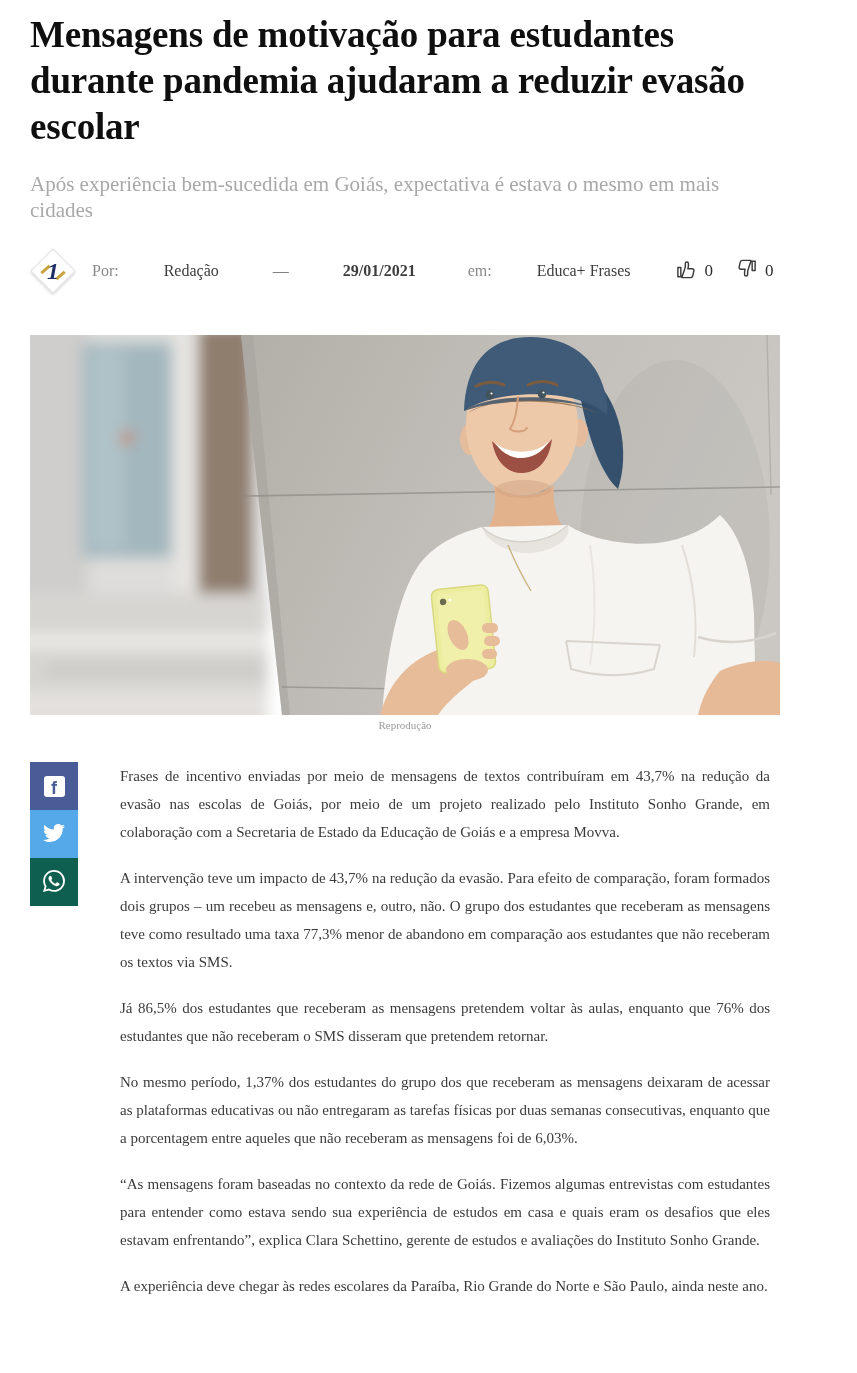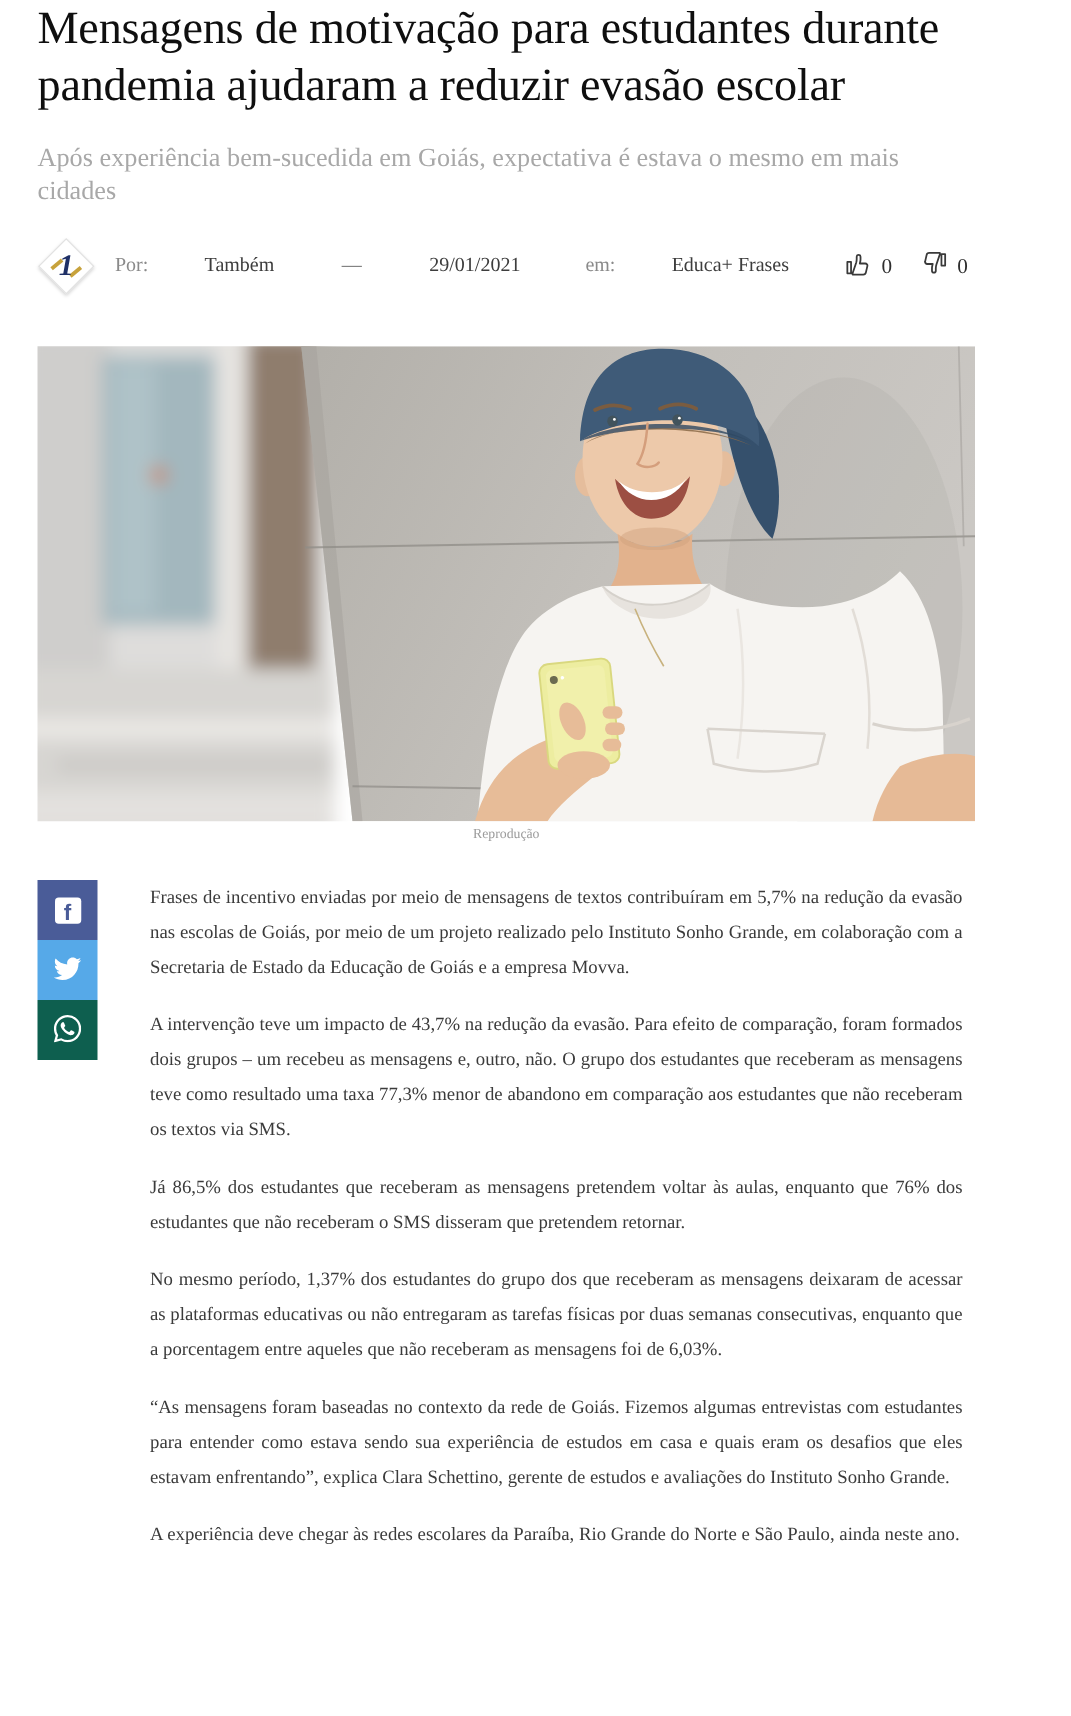--- a/index.html
+++ b/index.html
@@ -1,37 +1,37 @@
 <!DOCTYPE html>
 <html lang="pt-BR"><head>
 <meta charset="utf-8">
 <style>
   html,body{margin:0;padding:0;background:#ffffff;}
   body{width:857px;min-height:1373px;font-family:"Liberation Serif","DejaVu Serif",serif;color:#3b3b3b;}
   .page{width:857px;overflow:hidden;}
   .container{margin:0 0 0 30px;width:750px;}
 
   
-  .title{margin:0;font-size:37px;line-height:46px;font-weight:normal;color:#0f0f0f;letter-spacing:-0.2px;}
+  .title{margin:0;padding-top:12px;font-size:37px;line-height:46px;font-weight:bold;color:#0f0f0f;letter-spacing:-0.2px;}
   .subtitle{margin:21px 0 0 0;font-size:21px;line-height:26px;color:#a8a8a8;font-weight:normal;}
 
   
   .byline{margin-top:25px;display:flex;align-items:center;height:46px;}
   .logo-wrap{width:46px;height:46px;position:relative;flex:0 0 auto;margin-right:16px;}
   .logo-diamond{position:absolute;left:7px;top:7px;width:30px;height:30px;background:#fff;border:1px solid #e2e2e2;
     box-shadow:1px 1px 3px rgba(0,0,0,.18);transform:rotate(45deg);}
   .logo-one{position:absolute;left:0;top:0;width:46px;height:46px;display:flex;align-items:center;justify-content:center;
     font-style:italic;font-weight:bold;font-size:24px;color:#1f3066;}
   .logo-tick{position:absolute;width:11px;height:3px;background:#c7a23c;transform:rotate(-40deg);}
   .logo-tick.t1{left:10px;top:20px;}
   .logo-tick.t2{left:25px;top:26px;}
   .byline-text{font-size:16px;color:#8a8a8a;display:flex;align-items:center;white-space:nowrap;gap:40px;}
   .byline-text .val{color:#3d3d3d;margin-left:5px;}
   .byline-text .dash{margin:0 14px;color:#6f6f6f;}
-  .byline-text .date{color:#3d3d3d;margin-right:12px;}
+  .byline-text .date{color:#3d3d3d;margin-right:12px;font-weight:bold;}
   .reactions{display:flex;align-items:center;margin-left:44px;}
   .react-btn{display:flex;align-items:center;background:none;border:none;padding:0;cursor:pointer;margin-right:22px;
     font-family:"Liberation Serif",serif;}
   .react-count{font-size:17px;color:#2e2e2e;margin-left:7px;}
 
   
   .hero{margin-top:41px;width:750px;height:380px;display:block;}
   .caption{margin-top:4px;text-align:center;font-size:11px;color:#9b9b9b;}
 
   
@@ -60,21 +60,21 @@
 
     <div class="byline">
       <div class="logo-wrap">
         <div class="logo-diamond"></div>
         <div class="logo-tick t1"></div>
         <div class="logo-tick t2"></div>
         <div class="logo-one">1</div>
       </div>
       <div class="byline-text">
         <span>Por:</span>
-        <span class="val">Também</span>
+        <span class="val">Redação</span>
         <span class="dash">—</span>
         <span class="date">29/01/2021</span>
         <span>em:</span>
         <span class="val">Educa+ Frases</span>
       </div>
       <div class="reactions">
         <button class="react-btn">
           <span>
             <svg width="23" height="22" viewBox="0 0 24 22">
               <path d="M3 9.5h3.1v9.5H3z M7.4 19l2.9-8.6c.3-1 .5-2.1.5-3.1V5.2c0-.9.7-1.6 1.6-1.6.9 0 1.6.7 1.6 1.6v2c0 .8-.1 1.6-.3 2.4l-.3 1.2h4.6c1.1 0 2 1.1 1.7 2.2l-1.2 5.2c-.2 1-1.2 1.8-2.2 1.8H7.4z" fill="none" stroke="#3a3a3a" stroke-width="1.5" stroke-linejoin="round"></path>
@@ -208,21 +208,21 @@
         </button>
         <button class="share-btn wa">
           <span>
             <svg width="22" height="22" viewBox="0 0 24 24">
               <path fill="#ffffff" d="M17.472 14.382c-.297-.149-1.758-.867-2.03-.967-.273-.099-.471-.148-.67.15-.197.297-.767.966-.94 1.164-.173.199-.347.223-.644.075-.297-.15-1.255-.463-2.39-1.475-.883-.788-1.48-1.761-1.653-2.059-.173-.297-.018-.458.13-.606.134-.133.298-.347.446-.52.149-.174.198-.298.298-.497.099-.198.05-.371-.025-.52-.075-.149-.669-1.612-.916-2.207-.242-.579-.487-.5-.669-.51-.173-.008-.371-.01-.57-.01-.198 0-.52.074-.792.372-.272.297-1.04 1.016-1.04 2.479 0 1.462 1.065 2.875 1.213 3.074.149.198 2.096 3.2 5.077 4.487.709.306 1.262.489 1.694.625.712.227 1.36.195 1.871.118.571-.085 1.758-.719 2.006-1.413.248-.694.248-1.289.173-1.413-.074-.124-.272-.198-.57-.347m-5.421 7.403h-.004a9.87 9.87 0 01-5.031-1.378l-.361-.214-3.741.982.998-3.648-.235-.374a9.86 9.86 0 01-1.51-5.26c.001-5.45 4.436-9.884 9.888-9.884 2.64 0 5.122 1.03 6.988 2.898a9.825 9.825 0 012.893 6.994c-.003 5.45-4.437 9.884-9.885 9.884m8.413-18.297A11.815 11.815 0 0012.05 0C5.495 0 .16 5.335.157 11.892c0 2.096.547 4.142 1.588 5.945L.057 24l6.305-1.654a11.882 11.882 0 005.683 1.448h.005c6.554 0 11.89-5.335 11.893-11.893a11.821 11.821 0 00-3.48-8.413z"></path>
             </svg>
           </span>
         </button>
       </div>
       <div class="article-col">
-        <p>Frases de incentivo enviadas por meio de mensagens de textos contribuíram em 5,7% na redução da evasão nas escolas de Goiás, por meio de um projeto realizado pelo Instituto Sonho Grande, em colaboração com a Secretaria de Estado da Educação de Goiás e a empresa Movva.</p>
+        <p>Frases de incentivo enviadas por meio de mensagens de textos contribuíram em 43,7% na redução da evasão nas escolas de Goiás, por meio de um projeto realizado pelo Instituto Sonho Grande, em colaboração com a Secretaria de Estado da Educação de Goiás e a empresa Movva.</p>
         <p>A intervenção teve um impacto de 43,7% na redução da evasão. Para efeito de comparação, foram formados dois grupos – um recebeu as mensagens e, outro, não. O grupo dos estudantes que receberam as mensagens teve como resultado uma taxa 77,3% menor de abandono em comparação aos estudantes que não receberam os textos via SMS.</p>
         <p>Já 86,5% dos estudantes que receberam as mensagens pretendem voltar às aulas, enquanto que 76% dos estudantes que não receberam o SMS disseram que pretendem retornar.</p>
         <p>No mesmo período, 1,37% dos estudantes do grupo dos que receberam as mensagens deixaram de acessar as plataformas educativas ou não entregaram as tarefas físicas por duas semanas consecutivas, enquanto que a porcentagem entre aqueles que não receberam as mensagens foi de 6,03%.</p>
         <p>“As mensagens foram baseadas no contexto da rede de Goiás. Fizemos algumas entrevistas com estudantes para entender como estava sendo sua experiência de estudos em casa e quais eram os desafios que eles estavam enfrentando”, explica Clara Schettino, gerente de estudos e avaliações do Instituto Sonho Grande.</p>
         <p>A experiência deve chegar às redes escolares da Paraíba, Rio Grande do Norte e São Paulo, ainda neste ano.</p>
       </div>
     </div>
 
   </div>
 </div>

